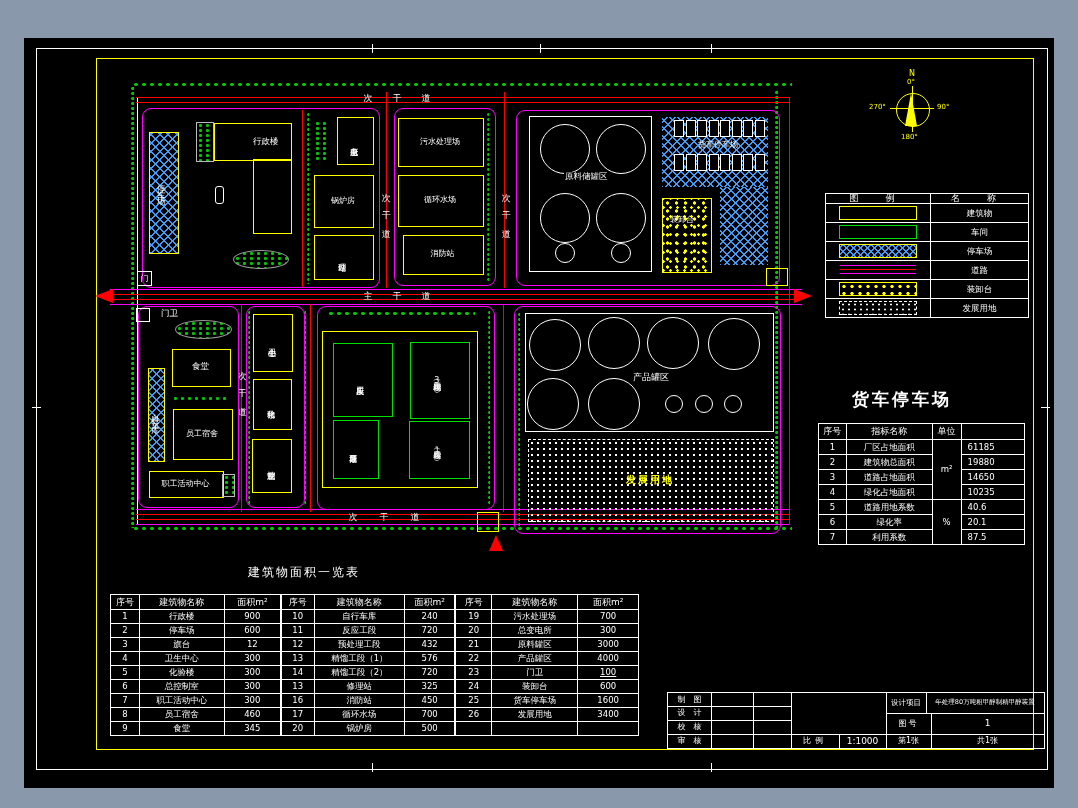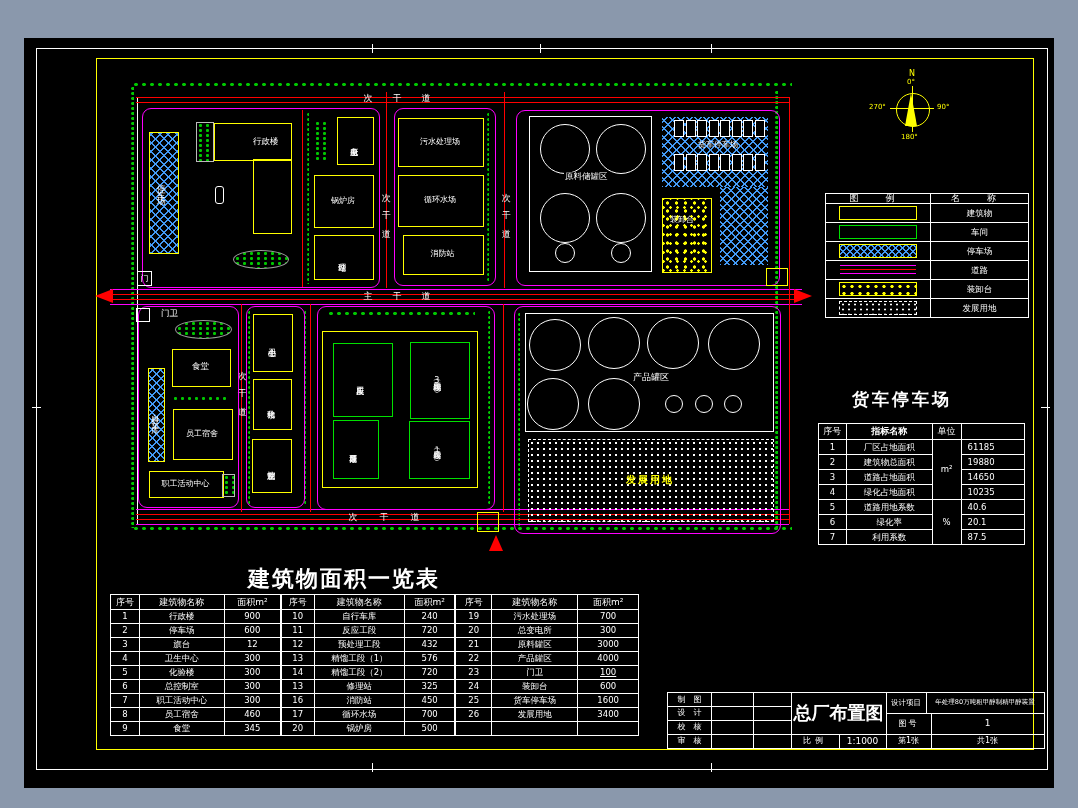--- a/index.html
+++ b/index.html
@@ -277,21 +277,21 @@
           <td>发展用地</td>
         </tr>
   </tbody>
     </table>
 
   <div class="abs t" style="left:852px;top:390px;font-size:17px;font-weight:bold;letter-spacing:3px;">货车停车场</div>
   <table class="abs tbl" id="econ-table" style="left:818px;top:423px;width:207px;">
       <tbody>
         <tr>
           <th style="width: 25px; height: 15px;">序号</th>
-          <th style="width: 93px; height: 15px; font-weight: bold;">指标名称</th>
+          <th style="width: 93px; height: 15px;">指标名称</th>
           <th style="width: 26px; height: 15px;">单位</th>
           <th style="width: 63px; height: 15px;"></th>
         </tr>
         <tr>
           <td style="height: 14px;">1</td>
           <td>厂区占地面积</td>
           <td rowspan="4">m²</td>
           <td style="text-align: left; padding-left: 6px;">61185</td>
         </tr>
         <tr>
@@ -321,21 +321,21 @@
           <td style="text-align: left; padding-left: 6px;">20.1</td>
         </tr>
         <tr>
           <td style="height: 14px;">7</td>
           <td>利用系数</td>
           <td style="text-align: left; padding-left: 6px;">87.5</td>
         </tr>
       </tbody>
     </table>
 
-  <div class="abs t" style="left:248px;top:566px;font-size:22px;font-weight:bold;letter-spacing:2px;">建筑物面积一览表</div>
+  <div class="abs t" style="left:248px;top:566px;font-size:12px;font-weight:normal;letter-spacing:2px;">建筑物面积一览表</div>
   <table class="abs tbl" id="bld-table-0" style="left:110px;top:594px;width:171px;">
       <tbody>
         <tr>
           <th style="width: 26px; height: 14px;">序号</th>
           <th style="width: 89px; height: 14px;">建筑物名称</th>
           <th style="width: 56px; height: 14px;">面积m²</th>
         </tr>
         <tr>
           <td style="height: 13px;">1</td>
           <td style="height: 13px;">行政楼</td>
@@ -503,21 +503,20 @@
     <div class="abs wline" style="left:218px;top:0;width:1px;height:55px;"></div>
     <div class="abs wline" style="left:171px;top:41px;width:1px;height:14px;"></div>
     <div class="abs wline" style="left:258px;top:0;width:1px;height:20px;"></div>
     <div class="abs wline" style="left:263px;top:20px;width:1px;height:35px;"></div>
 
     <div class="abs t ctr" style="left:0;top:0;width:43px;height:13px;letter-spacing:8px;font-size:8px;text-indent:8px;">制图</div>
     <div class="abs t ctr" style="left:0;top:13px;width:43px;height:14px;letter-spacing:8px;font-size:8px;text-indent:8px;">设计</div>
     <div class="abs t ctr" style="left:0;top:27px;width:43px;height:14px;letter-spacing:8px;font-size:8px;text-indent:8px;">校核</div>
     <div class="abs t ctr" style="left:0;top:41px;width:43px;height:14px;letter-spacing:8px;font-size:8px;text-indent:8px;">审核</div>
 
-    <div class="abs t ctr" style="left:123px;top:0;width:95px;height:41px;font-size:18px;font-weight:bold;">总厂布置图</div>
     <div class="abs t ctr" style="left:123px;top:41px;width:48px;height:14px;font-size:8px;letter-spacing:4px;">比例</div>
     <div class="abs t ctr" style="left:171px;top:41px;width:47px;height:14px;font-size:9px;">1:1000</div>
 
     <div class="abs t ctr" style="left:218px;top:0;width:40px;height:20px;font-size:7.5px;">设计项目</div>
     <div class="abs t ctr" style="left:258px;top:0;width:118px;height:20px;font-size:6.5px;">年处理80万吨粗甲醇制精甲醇装置</div>
     <div class="abs t ctr" style="left:218px;top:20px;width:45px;height:21px;font-size:8px;letter-spacing:2px;">图号</div>
     <div class="abs t ctr" style="left:263px;top:20px;width:113px;height:21px;font-size:9px;">1</div>
     <div class="abs t ctr" style="left:218px;top:41px;width:45px;height:14px;font-size:8px;">第1张</div>
     <div class="abs t ctr" style="left:263px;top:41px;width:113px;height:14px;font-size:8px;">共1张</div>
   </div>

